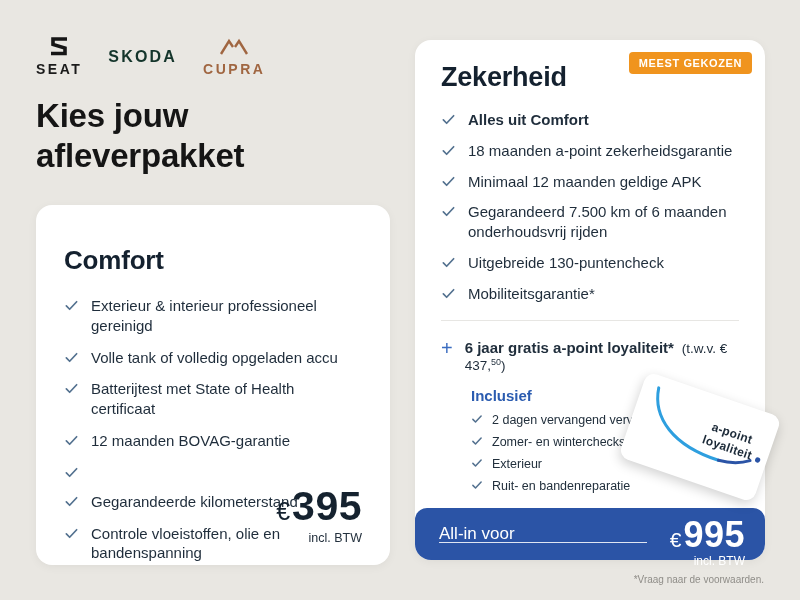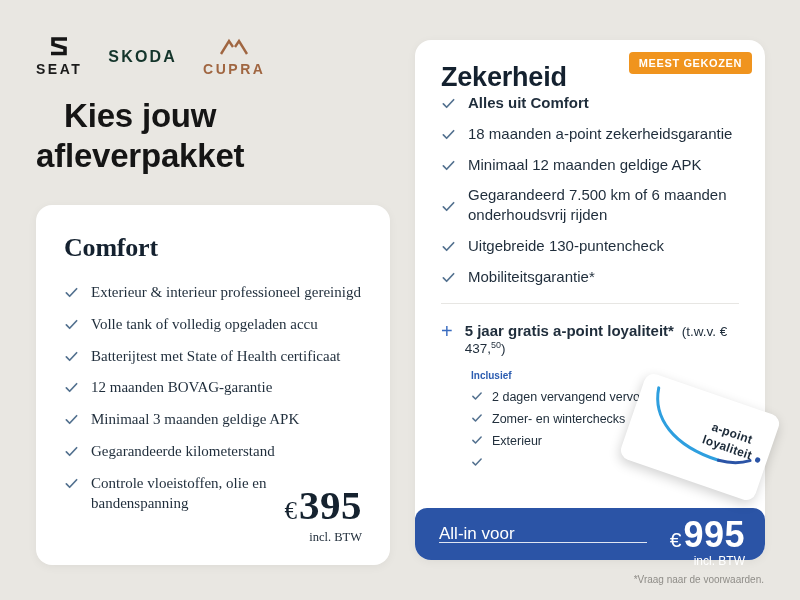--- a/index.html
+++ b/index.html
@@ -18,38 +18,38 @@
   .brand-word{font-weight:700;font-size:14px;letter-spacing:2.5px;}
   .seat-word{color:#1b1b1b;}
   .skoda-word{font-size:16px;color:#14352b;letter-spacing:2.2px;margin-bottom:11px;}
   .cupra-word{color:#a06641;}
 
   
   .heading{
     position:absolute;left:36px;top:96px;margin:0;
     font-size:33px;line-height:1.22;font-weight:600;color:#151515;letter-spacing:-0.2px;
   }
-  .heading span{display:block;text-align:center;}
+  .heading span{display:block;}
 
   
   .card{
     position:absolute;background:#ffffff;border-radius:16px;
     box-shadow:0 2px 10px rgba(0,0,0,0.05);
   }
-  .comfort-card{left:36px;top:205px;width:354px;height:360px;padding:28px 28px;box-sizing:border-box;font-family:Liberation Serif, serif;}
+  .comfort-card{left:36px;top:205px;width:354px;height:360px;padding:40px 28px;box-sizing:border-box;}
   .zeker-card{left:415px;top:40px;width:350px;height:520px;padding:22px 26px;box-sizing:border-box;}
 
   .card h2{margin:0;font-size:26px;font-weight:700;color:#14212f;letter-spacing:-0.2px;}
   .comfort-card h2{margin-bottom:20px;}
-  .zeker-card h2{font-size:27px;}
+  .zeker-card h2{font-size:27px;margin-bottom:17px;}
 
   ul.checklist{list-style:none;margin:0;padding:0;}
   ul.checklist li{display:flex;gap:12px;align-items:flex-start;margin-bottom:12px;font-size:15px;line-height:1.32;color:#1f2d3b;}
   ul.checklist li .ck{flex:0 0 auto;margin-top:2px;}
-  .zeker-card ul.checklist li{margin-bottom:11px;align-items:center;}
+  .zeker-card ul.checklist li{margin-bottom:11px;}
   li.bold span{font-weight:700;}
 
   
   .price{position:absolute;right:28px;bottom:20px;text-align:right;}
   .price-main{display:flex;align-items:baseline;justify-content:flex-end;gap:2px;color:#15222f;}
   .price-main .euro{font-size:25px;font-weight:500;}
   .price-main .amount{font-size:41px;font-weight:700;letter-spacing:0.5px;}
   .price-note{font-size:12.5px;color:#23303d;margin-top:1px;}
 
   
@@ -59,21 +59,21 @@
     padding:5px 10px;border-radius:4px;margin-left:11px;
   }
 
   
   .divider{border:none;border-top:1px solid #e7e6e3;margin:16px 0 18px 0;}
   .loyalty-row{display:flex;gap:12px;align-items:flex-start;font-size:15px;color:#1f2d3b;}
   .plus{color:#3a6cc0;font-size:20px;line-height:18px;font-weight:400;flex:0 0 auto;}
   .loyalty-title{font-weight:700;}
   .loyalty-value{font-size:13.5px;font-weight:400;}
   .loyalty-value sup{font-size:9px;}
-  .inclusief{color:#2b5cb0;font-weight:700;font-size:10px;margin:14px 0 8px 30px;}
+  .inclusief{color:#2b5cb0;font-weight:700;font-size:15px;margin:14px 0 8px 30px;}
   ul.subchecks{list-style:none;margin:0 0 0 30px;padding:0;max-width:215px;}
   ul.subchecks li{display:flex;gap:9px;align-items:flex-start;margin-bottom:6px;font-size:12.5px;line-height:1.3;color:#22303d;}
   ul.subchecks li .ck{flex:0 0 auto;margin-top:1px;}
 
   
   .loyalty-card{
     position:absolute;right:-6px;top:352px;width:142px;height:90px;
     background:#ffffff;border-radius:10px;transform:rotate(19deg);
     box-shadow:0 4px 12px rgba(0,0,0,0.18);z-index:3;
   }
@@ -151,21 +151,20 @@
       <li>
         <svg class="ck" width="15" height="15" viewBox="0 0 16 16">
             <path d="M2.5 8.5 L6 12 L13.5 4" fill="none" stroke="#53718f" stroke-width="1.8" stroke-linecap="round" stroke-linejoin="round"></path>
           </svg>
         <span>12 maanden BOVAG-garantie</span>
         </li>
       <li>
         <svg class="ck" width="15" height="15" viewBox="0 0 16 16">
             <path d="M2.5 8.5 L6 12 L13.5 4" fill="none" stroke="#53718f" stroke-width="1.8" stroke-linecap="round" stroke-linejoin="round"></path>
           </svg>
-        <span>Minimaal 3 maanden geldige APK</span>
         </li>
       <li>
         <svg class="ck" width="15" height="15" viewBox="0 0 16 16">
             <path d="M2.5 8.5 L6 12 L13.5 4" fill="none" stroke="#53718f" stroke-width="1.8" stroke-linecap="round" stroke-linejoin="round"></path>
           </svg>
         <span>Gegarandeerde kilometerstand</span>
         </li>
       <li>
         <svg class="ck" width="15" height="15" viewBox="0 0 16 16">
             <path d="M2.5 8.5 L6 12 L13.5 4" fill="none" stroke="#53718f" stroke-width="1.8" stroke-linecap="round" stroke-linejoin="round"></path>
@@ -222,21 +221,21 @@
           </svg>
         <span>Mobiliteitsgarantie*</span>
         </li>
     </ul>
 
     <hr class="divider">
 
     <div class="loyalty-row">
       <span class="plus">+</span>
       <span>
-        <span class="loyalty-title">5 jaar gratis a-point loyaliteit*</span>
+        <span class="loyalty-title">6 jaar gratis a-point loyaliteit*</span>
         <span class="loyalty-value">&nbsp;<span>(t.w.v. € 437,</span><sup>50</sup><span>)</span></span>
       </span>
     </div>
 
     <div class="inclusief">Inclusief</div>
 
     <ul class="subchecks">
       <li>
         <svg class="ck" width="12" height="12" viewBox="0 0 16 16">
             <path d="M2.5 8.5 L6 12 L13.5 4" fill="none" stroke="#53718f" stroke-width="2" stroke-linecap="round" stroke-linejoin="round"></path>
@@ -252,20 +251,21 @@
       <li>
         <svg class="ck" width="12" height="12" viewBox="0 0 16 16">
             <path d="M2.5 8.5 L6 12 L13.5 4" fill="none" stroke="#53718f" stroke-width="2" stroke-linecap="round" stroke-linejoin="round"></path>
           </svg>
         <span>Exterieur</span>
         </li>
       <li>
         <svg class="ck" width="12" height="12" viewBox="0 0 16 16">
             <path d="M2.5 8.5 L6 12 L13.5 4" fill="none" stroke="#53718f" stroke-width="2" stroke-linecap="round" stroke-linejoin="round"></path>
           </svg>
+        <span>Ruit- en bandenreparatie</span>
         </li>
     </ul>
 
     <div class="loyalty-card">
       <svg width="142" height="90" viewBox="0 0 142 90">
         <path d="M16 12 C 20 42, 48 62, 96 61" fill="none" stroke="#2e9fdf" stroke-width="3" stroke-linecap="round"></path>
         <path d="M96 61 C 110 60, 119 56, 126 51" fill="none" stroke="#2b54a6" stroke-width="3" stroke-linecap="round"></path>
         <circle cx="133" cy="48" r="2.6" fill="#2b54a6"></circle>
       </svg>
       <div class="lc-text">

